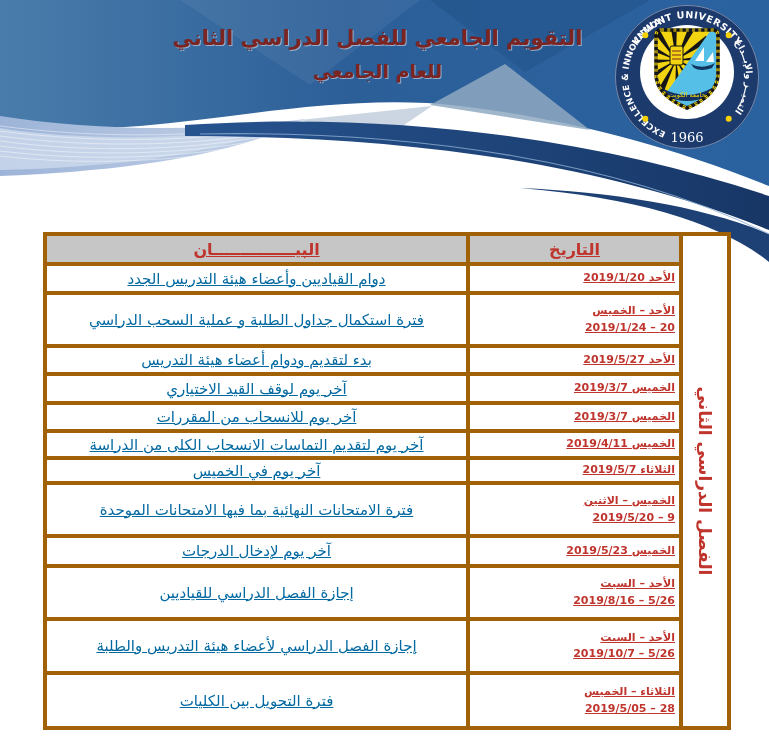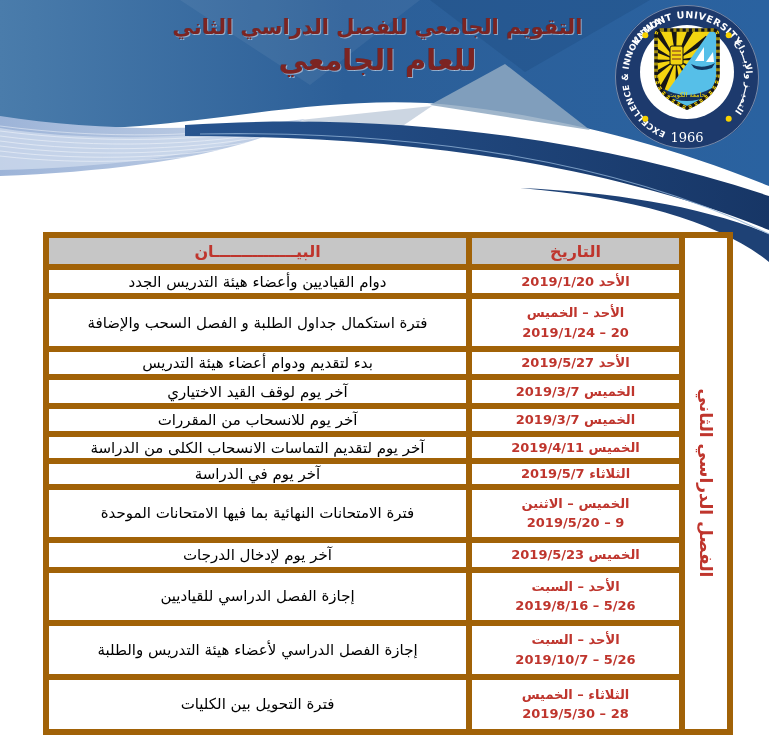--- a/index.html
+++ b/index.html
@@ -1,37 +1,37 @@
 <!DOCTYPE html>
 <html lang="ar" style="--accent-red: #bf352d; --title-maroon: #7c2422; --header-gray: #c6c6c6; --navy: #1e4175; --banner-blue: #2c5f98;"><head>
 <meta charset="utf-8">
 <style>
   html,body{margin:0;padding:0;background:#fff;}
   #page{position:relative;width:769px;height:755px;background:#ffffff;overflow:hidden;
         font-family:"DejaVu Sans",sans-serif;}
   
   #banner-svg{position:absolute;left:0;top:0;z-index:0;}
-  #banner-title{position:absolute;left:105px;top:10px;width:545px;z-index:2;
+  #banner-title{position:absolute;left:105px;top:21px;width:545px;z-index:2;
     text-align:center;direction:rtl;color:var(--title-maroon);font-weight:bold;
     text-shadow:1px 1px 0 rgba(225,232,240,.55), -0.5px -0.5px 0 rgba(20,20,40,.25);}
   #banner-title .t-line1{font-size:21px;line-height:34px;}
-  #banner-title .t-line2{font-size:29px;line-height:33px;}
+  #banner-title .t-line2{font-size:19px;line-height:33px;}
   #banner-title .t-line3{font-size:23px;line-height:34px;letter-spacing:1px;}
   #logo{position:absolute;left:612px;top:2px;z-index:3;}
   
   #calendar-table{position:absolute;left:43px;top:232px;z-index:1;
     width:686px;border-collapse:collapse;direction:rtl;table-layout:fixed;
     border:2px solid #3a3a3a;background:#fff;}
-  #calendar-table td,#calendar-table th{border:6px solid #a16207;padding:0 4px;overflow:hidden;}
+  #calendar-table td,#calendar-table th{border:4px solid #a16207;padding:0 4px;overflow:hidden;text-decoration:underline;}
   #calendar-table th{background:var(--header-gray);color:var(--accent-red);
     font-size:16px;font-weight:bold;height:26px;}
   .col-side{width:48px;} .col-date{width:213px;} .col-desc{width:423px;}
-  .desc-cell{color:#000000;font-size:15px;text-align:center;font-weight:500;}
-  .date-cell{color:var(--accent-red);font-weight:bold;font-size:13px;
-    text-align:center;line-height:1.5;}
+  .desc-cell{color:#0369a1;font-size:15px;text-align:center;font-weight:500;}
+  .date-cell{color:var(--accent-red);font-weight:bold;font-size:11px;
+    text-align:right;line-height:1.5;}
   .side-cell{position:relative;background:#fff;}
   .side-label{position:absolute;top:50%;left:50%;
     transform:translate(-50%,-50%) rotate(90deg);transform-origin:center;
     white-space:nowrap;color:var(--accent-red);font-weight:bold;font-size:17px;direction:rtl;}
 </style>
 </head>
 <body>
 
 <div id="page">
 
@@ -164,21 +164,21 @@
           <td class="date-cell">
             <div>الأحد 2019/1/20</div>
           </td>
           <td class="desc-cell">دوام القياديين وأعضاء هيئة التدريس الجدد</td>
         </tr>
         <tr style="height: 53px; padding-left: 33px;">
           <td class="date-cell">
             <div>الأحد – الخميس</div>
             <div>20 – 2019/1/24</div>
           </td>
-          <td class="desc-cell">فترة استكمال جداول الطلبة و الفصل السحب والإضافة</td>
+          <td class="desc-cell">فترة استكمال جداول الطلبة و عملية السحب الدراسي</td>
         </tr>
         <tr style="height: 28px;">
           <td class="date-cell">
             <div>الأحد 2019/5/27</div>
           </td>
           <td class="desc-cell">بدء لتقديم ودوام أعضاء هيئة التدريس</td>
         </tr>
         <tr style="height: 29px;">
           <td class="date-cell">
             <div>الخميس 2019/3/7</div>
@@ -194,21 +194,21 @@
         <tr style="height: 27px;">
           <td class="date-cell">
             <div>الخميس 2019/4/11</div>
           </td>
           <td class="desc-cell">آخر يوم لتقديم التماسات الانسحاب الكلى من الدراسة</td>
         </tr>
         <tr style="height: 25px;">
           <td class="date-cell">
             <div>الثلاثاء 2019/5/7</div>
           </td>
-          <td class="desc-cell">آخر يوم في الدراسة</td>
+          <td class="desc-cell">آخر يوم في الخميس</td>
         </tr>
         <tr style="height: 53px;">
           <td class="date-cell">
             <div>الخميس – الاثنين</div>
             <div>9 – 2019/5/20</div>
           </td>
           <td class="desc-cell">فترة الامتحانات النهائية بما فيها الامتحانات الموحدة</td>
         </tr>
         <tr style="height: 30px;">
           <td class="date-cell">
@@ -226,20 +226,20 @@
         <tr style="height: 54px;">
           <td class="date-cell">
             <div>الأحد – السبت</div>
             <div>5/26 – 2019/10/7</div>
           </td>
           <td class="desc-cell">إجازة الفصل الدراسي لأعضاء هيئة التدريس والطلبة</td>
         </tr>
         <tr style="height: 55px;">
           <td class="date-cell">
             <div>الثلاثاء – الخميس</div>
-            <div>28 – 2019/5/30</div>
+            <div>28 – 2019/5/05</div>
           </td>
           <td class="desc-cell">فترة التحويل بين الكليات</td>
         </tr>
       </tbody>
   </table>
 
 </div>
 
 </body></html>

